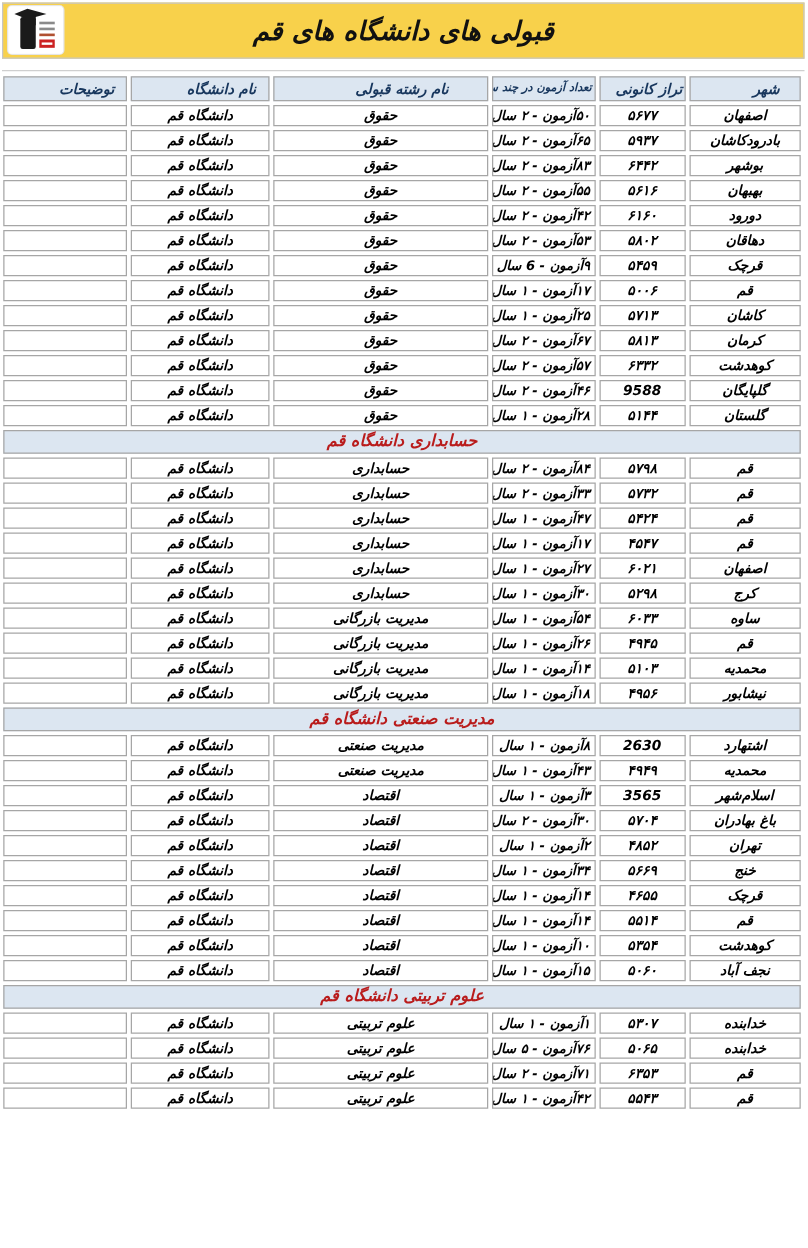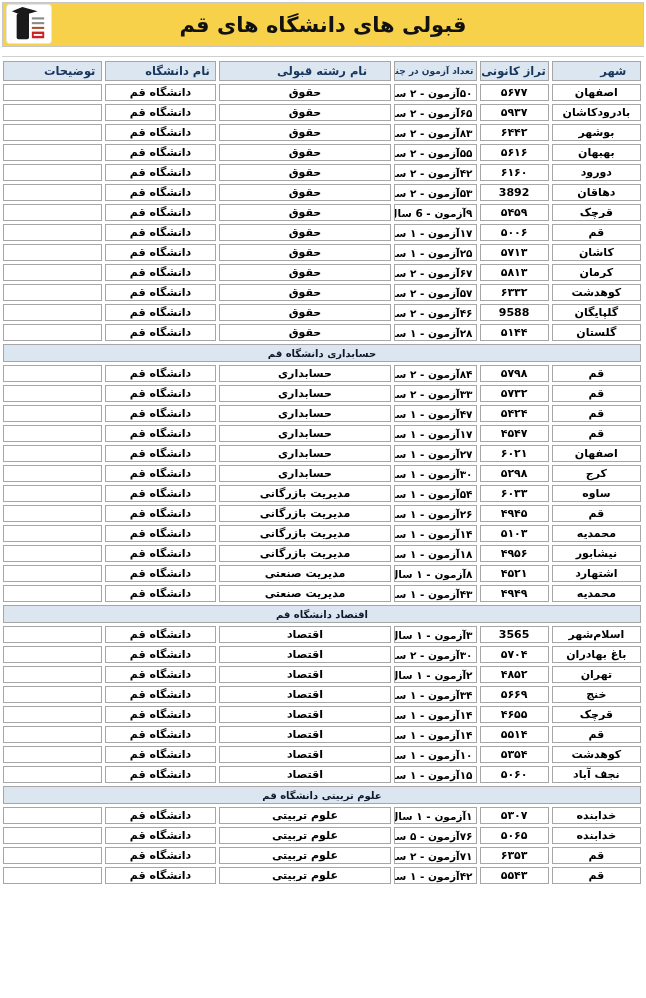--- a/index.html
+++ b/index.html
@@ -8,20 +8,21 @@
     background: #ffffff;
     font-family: "DejaVu Sans", sans-serif;
   }
   .page {
     width: 646px;
     height: 998px;
     box-sizing: border-box;
     padding: 2px;
     background: #ffffff;
     overflow: hidden;
+    font-style: italic;
   }
   
   .banner {
     position: relative;
     height: 43px;
     background: #F8D14B;
     border: 1px solid #C6C6C6;
     display: flex;
     align-items: center;
     justify-content: center;
@@ -81,22 +82,22 @@
     padding-left: 36px;
   }
   table.grid thead th.small { font-size: 9px; }
   table.grid td.exams {
     text-align: right;
     padding-right: 3px;
     font-size: 10.5px;
   }
   table.grid td.section {
     background: #DCE6F1;
-    color: #0f172a;
-    font-size: 10px;
+    color: #b91c1c;
+    font-size: 13px;
     height: 18px;
   }
 </style>
 </head>
 <body>
 
 <div class="page">
 
   <div class="banner">
     <div class="logo-box">
@@ -172,21 +173,21 @@
         <tr>
           <td>دورود</td>
           <td>۶۱۶۰</td>
           <td class="exams">۴۲آزمون - ۲ سال</td>
           <td>حقوق</td>
           <td>دانشگاه قم</td>
           <td></td>
         </tr>
         <tr>
           <td>دهاقان</td>
-          <td>3892</td>
+          <td>۵۸۰۲</td>
           <td class="exams">۵۳آزمون - ۲ سال</td>
           <td>حقوق</td>
           <td>دانشگاه قم</td>
           <td></td>
         </tr>
         <tr>
           <td>قرچک</td>
           <td>۵۴۵۹</td>
           <td class="exams">۹آزمون - 6 سال</td>
           <td>حقوق</td>
@@ -318,39 +319,39 @@
         </tr>
         <tr>
           <td>نیشابور</td>
           <td>۴۹۵۶</td>
           <td class="exams">۱۸آزمون - ۱ سال</td>
           <td>مدیریت بازرگانی</td>
           <td>دانشگاه قم</td>
           <td></td>
         </tr>
         <tr>
+          <td colspan="6" class="section">مدیریت صنعتی دانشگاه قم</td>
+        </tr>
+        <tr>
           <td>اشتهارد</td>
-          <td>۴۵۲۱</td>
+          <td>2630</td>
           <td class="exams">۸آزمون - ۱ سال</td>
           <td>مدیریت صنعتی</td>
           <td>دانشگاه قم</td>
           <td></td>
         </tr>
         <tr>
           <td>محمدیه</td>
           <td>۴۹۴۹</td>
           <td class="exams">۴۳آزمون - ۱ سال</td>
           <td>مدیریت صنعتی</td>
           <td>دانشگاه قم</td>
           <td></td>
         </tr>
         <tr>
-          <td colspan="6" class="section">اقتصاد دانشگاه قم</td>
-        </tr>
-        <tr>
           <td>اسلام‌شهر</td>
           <td>3565</td>
           <td class="exams">۳آزمون - ۱ سال</td>
           <td>اقتصاد</td>
           <td>دانشگاه قم</td>
           <td></td>
         </tr>
         <tr>
           <td>باغ بهادران</td>
           <td>۵۷۰۴</td>

